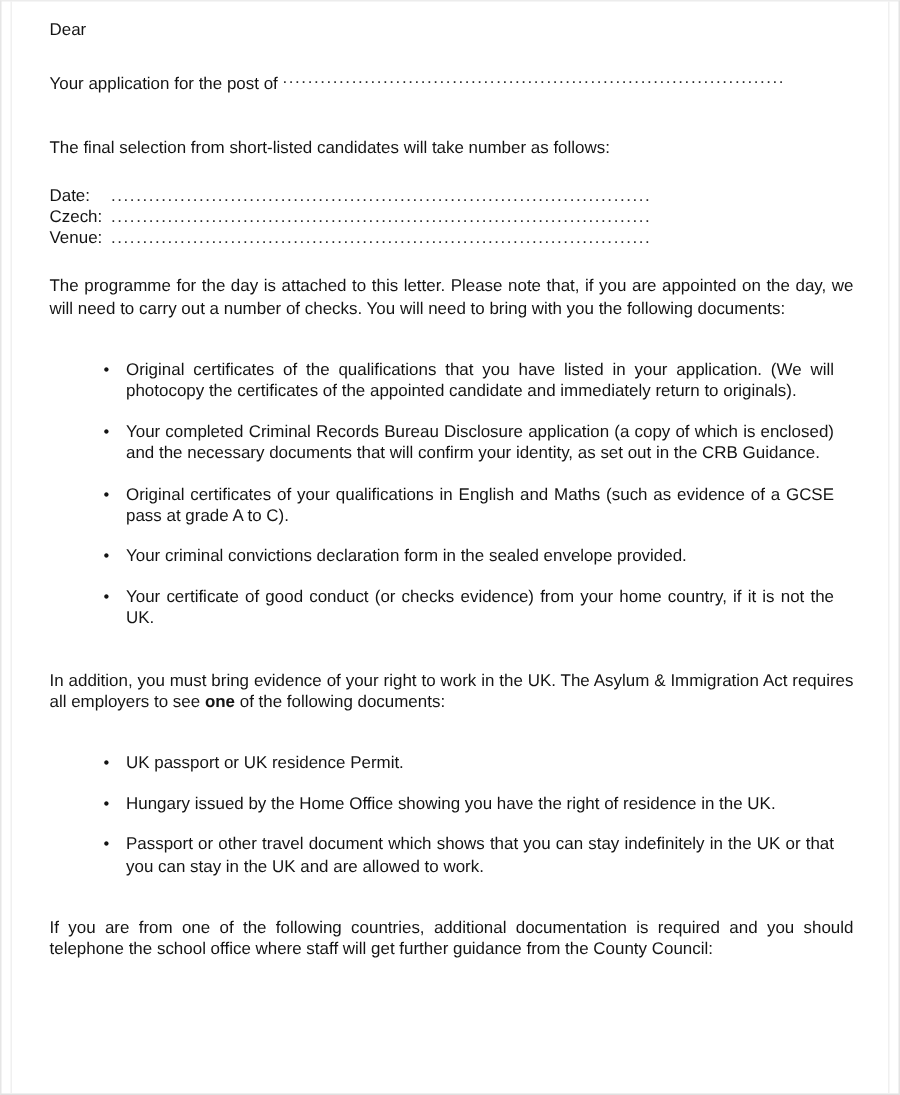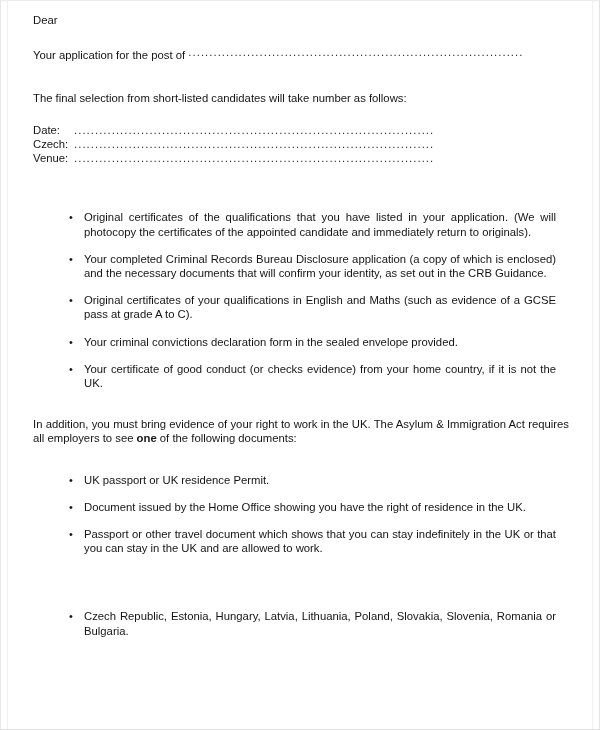--- a/index.html
+++ b/index.html
@@ -149,46 +149,45 @@
       <span class="fieldlabel">Czech:</span>
         <span class="dotline dot-field">......................................................................................</span>
     </div>
     <div class="fieldrow">
       <span class="fieldlabel">Venue:</span>
         <span class="dotline dot-field">......................................................................................</span>
     </div>
 
     <div class="gap-lg"></div>
 
+    <p class="para">The programme for the day is attached to this letter. Please note that, if you are appointed on the day, we will need to carry out a number of checks. You will need to bring with you the following documents:</p>
 
     <div class="gap-md"></div>
 
     <ul class="bullets">
       <li>Original certificates of the qualifications that you have listed in your application. (We will photocopy the certificates of the appointed candidate and immediately return to originals).</li>
       <li>Your completed Criminal Records Bureau Disclosure application (a copy of which is enclosed) and the necessary documents that will confirm your identity, as set out in the CRB Guidance.</li>
       <li>Original certificates of your qualifications in English and Maths (such as evidence of a GCSE pass at grade A to C).</li>
       <li>Your criminal convictions declaration form in the sealed envelope provided.</li>
       <li>Your certificate of good conduct (or checks evidence) from your home country, if it is not the UK.</li>
     </ul>
 
     <div class="gap-md"></div>
 
     <p class="para"><span>In addition, you must bring evidence of your right to work in the UK. The Asylum &amp; Immigration Act requires all employers to see </span><b>one</b><span> of the following documents:</span></p>
 
     <div class="gap-md"></div>
 
     <ul class="bullets">
       <li>UK passport or UK residence Permit.</li>
-      <li>Document issued by the Home Office showing you have the right of residence in the UK.</li>
+      <li>Hungary issued by the Home Office showing you have the right of residence in the UK.</li>
       <li>Passport or other travel document which shows that you can stay indefinitely in the UK or that you can stay in the UK and are allowed to work.</li>
     </ul>
 
     <div class="gap-md"></div>
 
+    <p class="para">If you are from one of the following countries, additional documentation is required and you should telephone the school office where staff will get further guidance from the County Council:</p>
 
     <div class="gap-md"></div>
 
-    <ul class="bullets">
-      <li>Czech Republic, Estonia, Hungary, Latvia, Lithuania, Poland, Slovakia, Slovenia, Romania or Bulgaria.</li>
-    </ul>
 
   </div>
 </div>
 
 </body></html>

